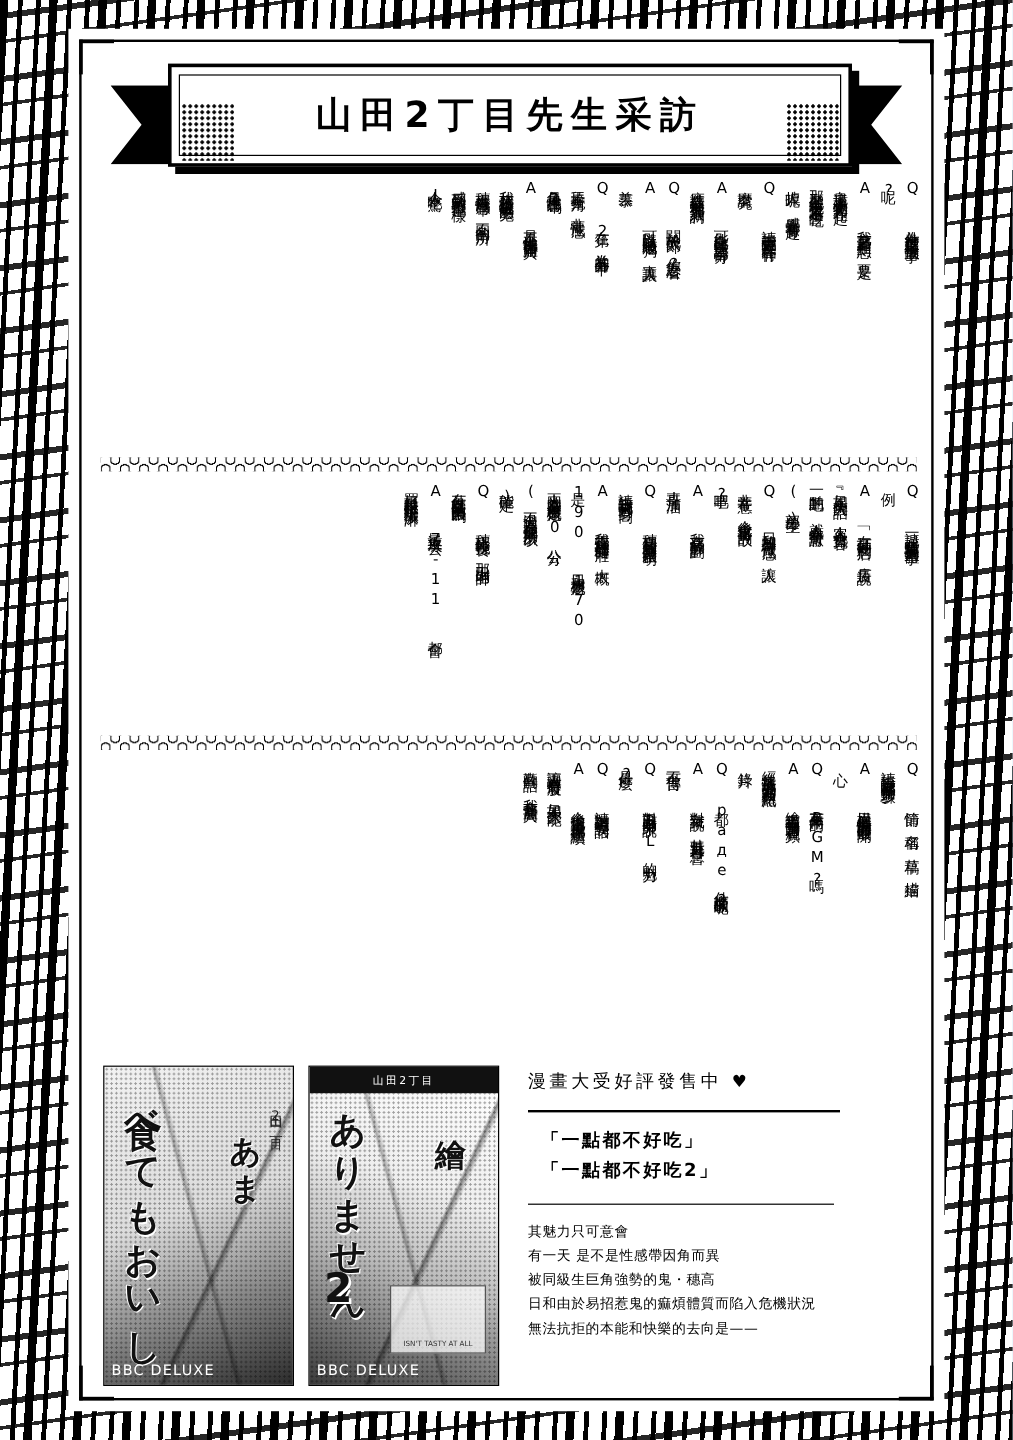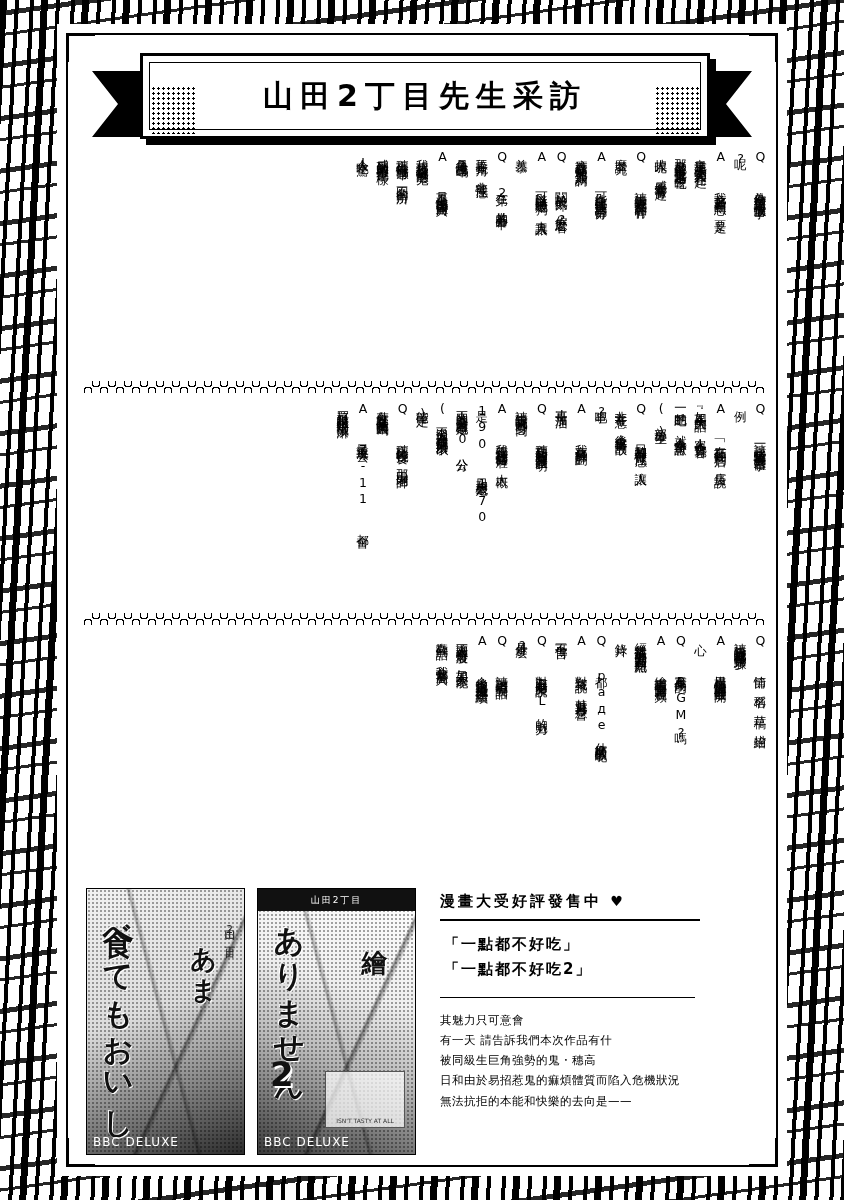--- a/index.html
+++ b/index.html
@@ -167,26 +167,26 @@
     position:absolute;inset:0;
     background:
       linear-gradient(115deg,transparent 60%,rgba(0,0,0,.45) 61%,transparent 63%),
       linear-gradient(75deg,transparent 48%,rgba(0,0,0,.3) 49%,transparent 51%);
   }
 
   .promo-right{
     position:absolute;left:360px;top:14px;right:0;bottom:0;
   }
   .promo-head{
-    font-size:15px;font-weight:bold;letter-spacing:3px;color:#000;margin-bottom:8px;
+    font-size:15px;font-weight:normal;letter-spacing:3px;color:#000;margin-bottom:14px;
   }
   .heart{color:#000;font-size:14px;}
   .rule{height:2px;background:#000;width:260px;margin:4px 0 14px 0;}
   .promo-title{
-    font-size:15px;font-weight:bold;letter-spacing:2px;margin:6px 4px;
+    font-size:15px;font-weight:bold;letter-spacing:2px;margin:6px 11px;
   }
   .rule2{height:1px;background:#000;width:255px;margin:18px 0 12px 0;}
   .syn{font-size:11.5px;line-height:1.75;letter-spacing:.5px;color:#000;}
   .syn div{white-space:nowrap;}
 </style>
 </head>
 <body>
 
 <div class="page">
   <div class="zebra"></div>
@@ -314,20 +314,20 @@
       <div class="promo-head">
         <span>漫畫大受好評發售中</span>
         <span class="heart">♥</span>
       </div>
       <div class="rule"></div>
       <div class="promo-title">「一點都不好吃」</div>
       <div class="promo-title">「一點都不好吃2」</div>
       <div class="rule2"></div>
       <div class="syn">
         <div>其魅力只可意會</div>
-        <div>有一天 請告訴我們本次作品有什</div>
+        <div>有一天 是不是性感帶因角而異</div>
         <div>被同級生巨角強勢的鬼・穗高</div>
         <div>日和由於易招惹鬼的痲煩體質而陷入危機狀況</div>
         <div>無法抗拒的本能和快樂的去向是——</div>
       </div>
     </div>
   </div>
 </div>
 
 </body></html>

